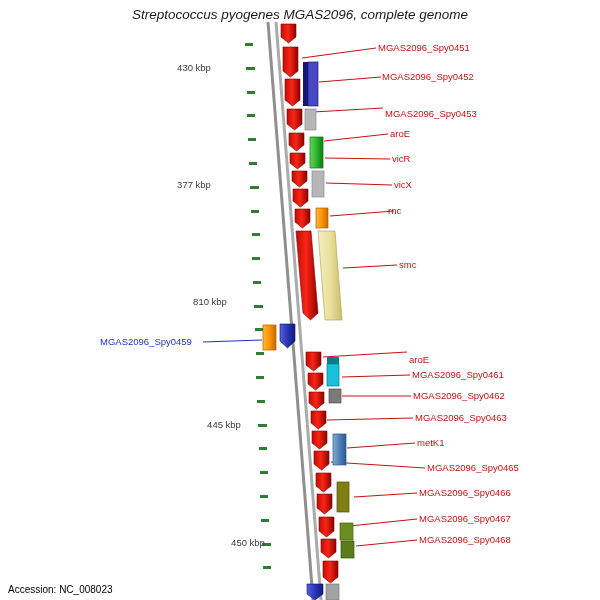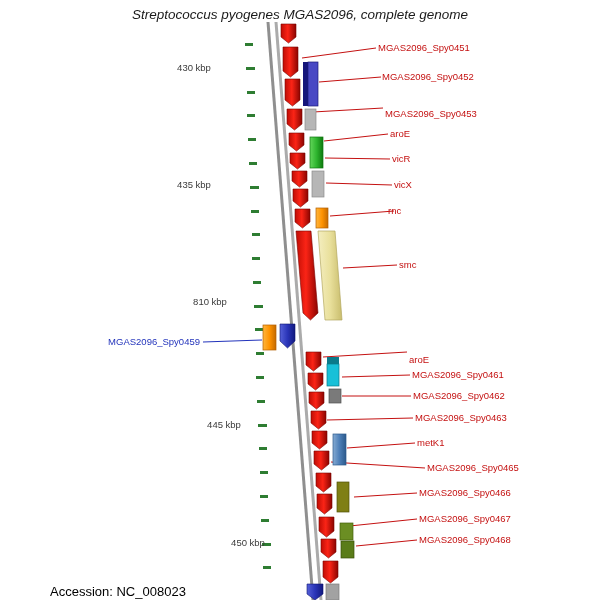--- a/index.html
+++ b/index.html
@@ -1,25 +1,25 @@
 <!DOCTYPE html>
 <html><head>
 <meta charset="utf-8">
 <style>
   html,body{margin:0;padding:0;background:#fff;}
   #screen{position:relative;width:600px;height:600px;background:#ffffff;overflow:hidden;
           font-family:"Liberation Sans",sans-serif;}
   #map-svg{position:absolute;left:0;top:0;z-index:1;}
   .lbl{position:absolute;white-space:nowrap;z-index:2;line-height:11px;}
   .lbl-red{color:#c41111;font-size:9.5px;}
-  .lbl-blue{color:#2233bb;font-size:9.5px;width:100px;text-align:right;}
+  .lbl-blue{color:#2233bb;font-size:9.5px;width:100px;}
   .lbl-scale{color:#3a3a3a;font-size:9.5px;width:44px;text-align:center;}
   .page-title{position:absolute;left:0;top:7px;width:600px;text-align:center;
               font-size:13.5px;font-style:italic;color:#1a1a1a;z-index:3;}
-  .footer-text{position:absolute;top:584px;font-size:13px;color:#000;z-index:3;margin-left:42px;}
+  .footer-text{position:absolute;top:584px;font-size:10px;color:#000;z-index:3;}
 </style>
 </head>
 <body>
 
 <div id="screen">
 
   <svg id="map-svg" width="600" height="600" viewBox="0 0 600 600">
     <defs>
       <linearGradient id="gRed" x1="0" y1="0" x2="1" y2="0">
         <stop offset="0" stop-color="#c00d05"></stop>
@@ -147,21 +147,21 @@
       <rect x="326" y="584" width="13" height="16" fill="#a2a2a2" stroke="#7d7d7d" stroke-width="0.7"></rect>
       <rect x="263" y="325" width="13" height="25" fill="url(#gOrange)" stroke="#b35f00" stroke-width="0.7"></rect>
       <polygon points="280,324 295,324 295,341 287.5,348 280,341" fill="url(#gBluePent)" stroke="#0e1670" stroke-width="0.6"></polygon>
       <polygon points="307,584 323,584 323,594 315,600 307,594" fill="url(#gBluePent)" stroke="#0e1670" stroke-width="0.6"></polygon>
     </g>
   </svg>
 
   <div class="page-title">Streptococcus pyogenes MGAS2096, complete genome</div>
 
   <span class="lbl lbl-scale" style="left:172px;top:62px">430 kbp</span>
-  <span class="lbl lbl-scale" style="left:172px;top:179px">435 kbp</span>
+  <span class="lbl lbl-scale" style="left:172px;top:179px">377 kbp</span>
   <span class="lbl lbl-scale" style="left:188px;top:296px">810 kbp</span>
   <span class="lbl lbl-scale" style="left:202px;top:419px">445 kbp</span>
   <span class="lbl lbl-scale" style="left:226px;top:537px">450 kbp</span>
 
   <span class="lbl lbl-red" style="left:378px;top:42px">MGAS2096_Spy0451</span>
   <span class="lbl lbl-red" style="left:382px;top:71px">MGAS2096_Spy0452</span>
   <span class="lbl lbl-red" style="left:385px;top:108px">MGAS2096_Spy0453</span>
   <span class="lbl lbl-red" style="left:390px;top:128px">aroE</span>
   <span class="lbl lbl-red" style="left:392px;top:153px">vicR</span>
   <span class="lbl lbl-red" style="left:394px;top:179px">vicX</span>

